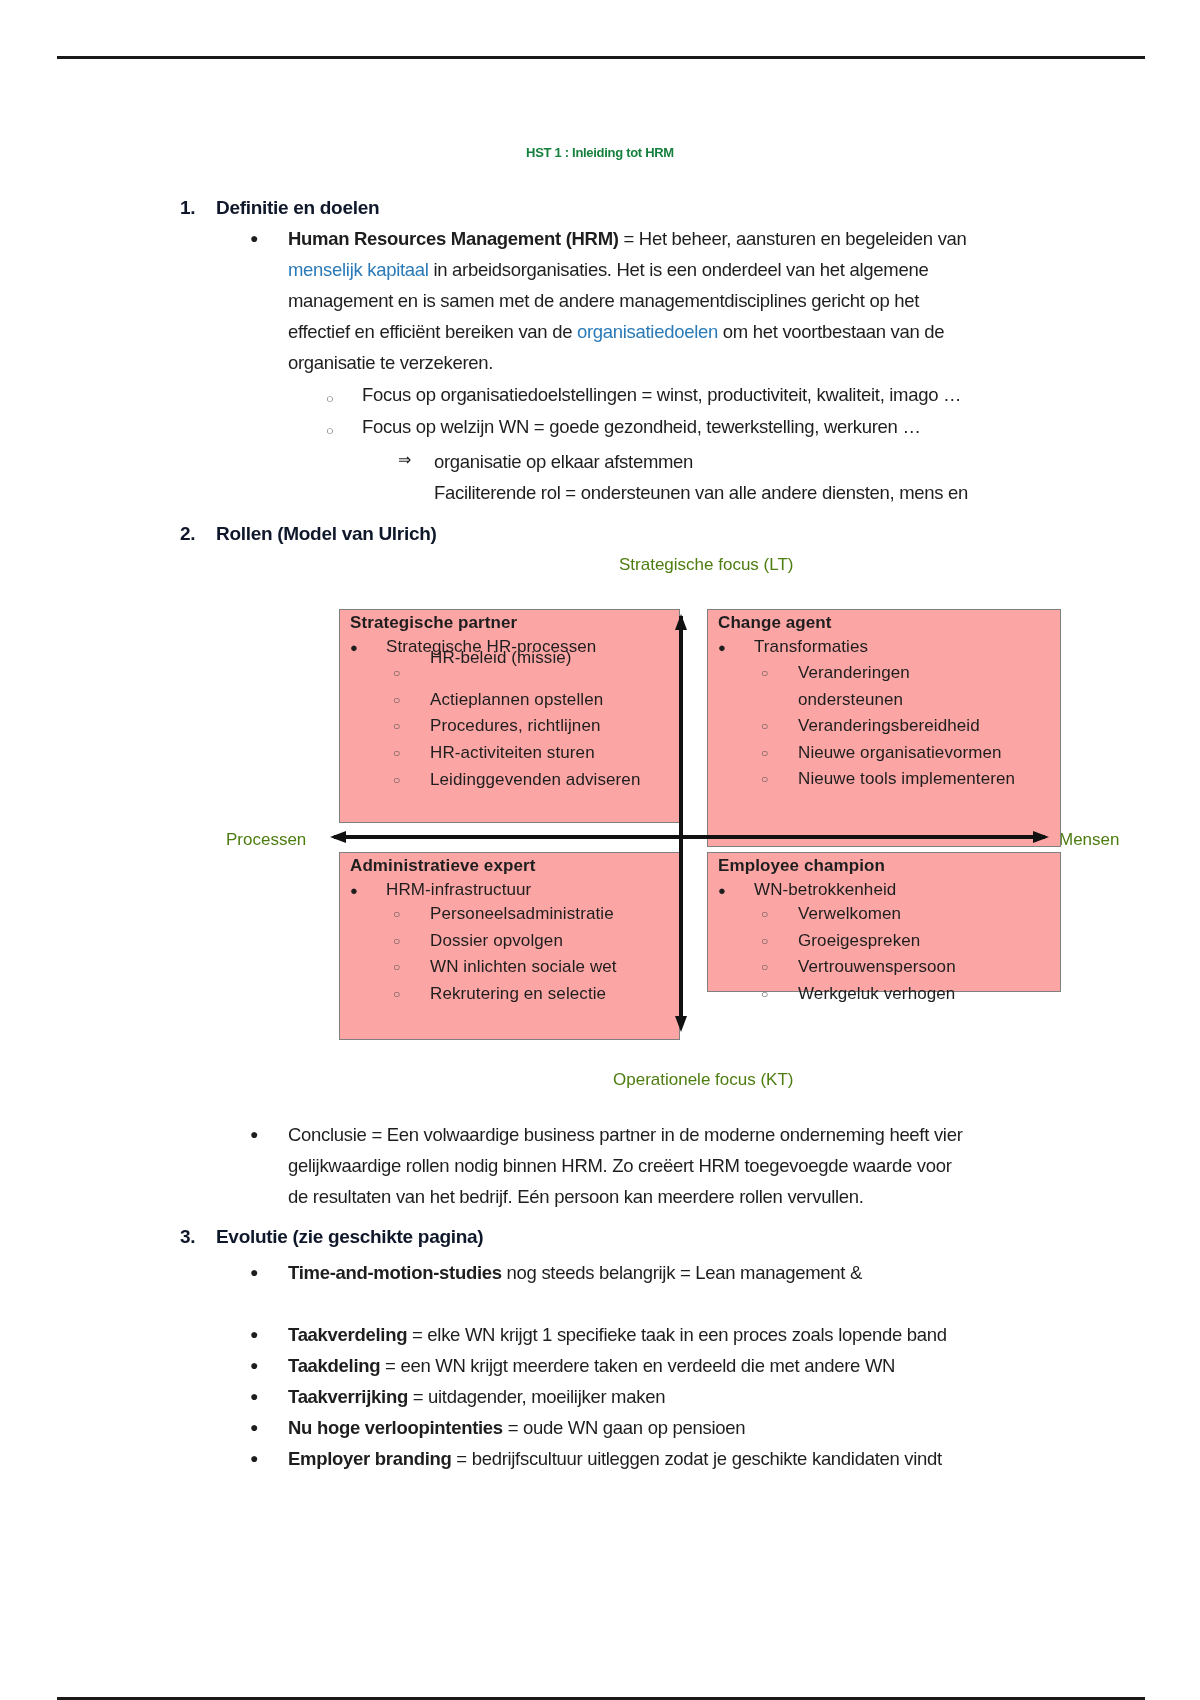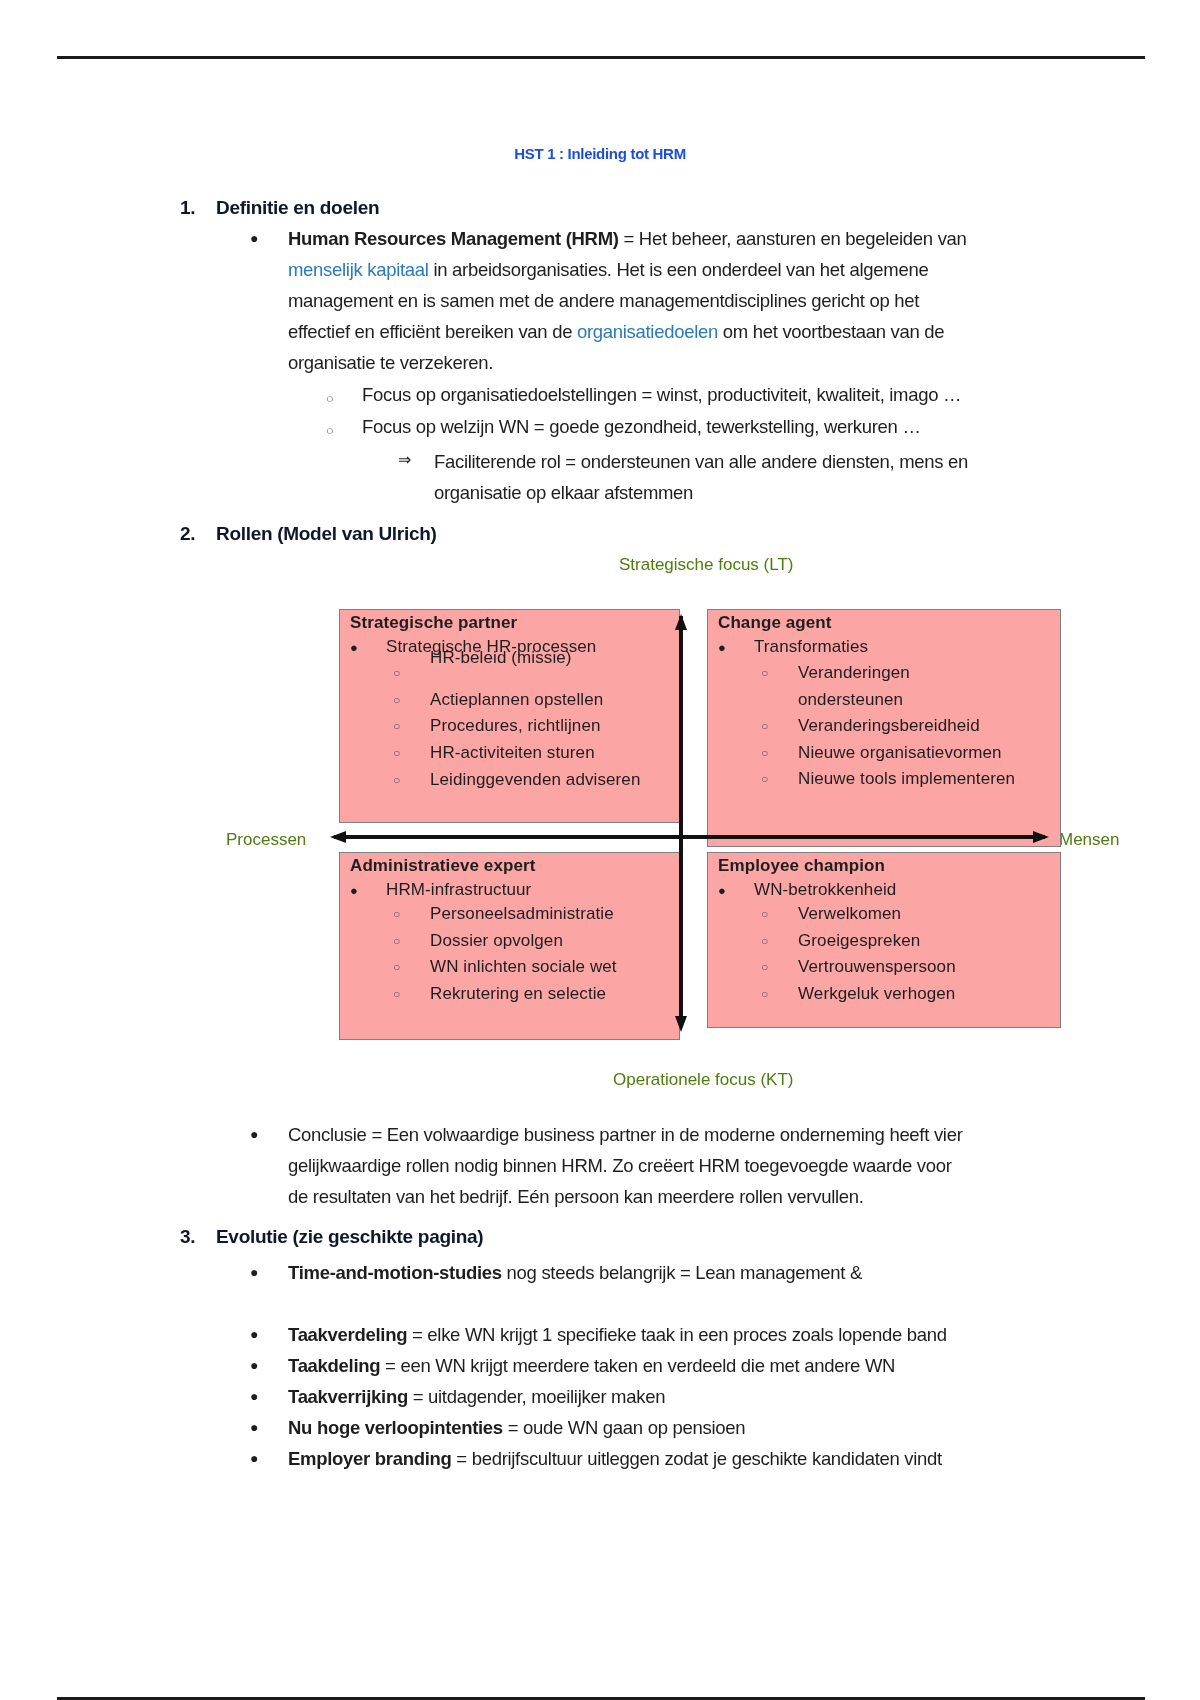--- a/index.html
+++ b/index.html
@@ -5,22 +5,22 @@
   html, body { margin: 0; padding: 0; }
   body {
     width: 1200px; height: 1700px; background: #ffffff; position: relative;
     font-family: "Liberation Sans", sans-serif; color: #1e1e1e; overflow: hidden;
   }
   .rule { position: absolute; left: 57px; width: 1088px; height: 3px; background: #1a1a1a; }
   .rule.top { top: 56px; }
   .rule.bottom { top: 1697px; }
   .abs { position: absolute; }
   .title {
-    top: 145px; left: 0; width: 1200px; text-align: center; color: #1d4ed8;
-    font-weight: bold; font-size: 15px; letter-spacing: -0.3px;
+    top: 145px; left: 0; width: 1200px; text-align: center; color: #15803d;
+    font-weight: bold; font-size: 13px; letter-spacing: -0.3px;
   }
   .h2 { color: #0f172a; font-weight: bold; font-size: 19px; letter-spacing: -0.3px; }
   .h2 .num { display: inline-block; width: 36px; }
   .para { font-size: 18.5px; line-height: 31px; letter-spacing: -0.3px; color: #1e1e1e; }
   .bullet { position: absolute; font-size: 14px; }
   .link { color: #2a7ab8; }
   b { font-weight: bold; }
   .sub { font-size: 18.5px; letter-spacing: -0.3px; }
   .circle { position: absolute; font-size: 13px; color: #555; }
   .box {
@@ -54,22 +54,22 @@
   <div>organisatie te verzekeren.</div>
 </div>
 
 <span class="circle" style="top:391px; left:326px;">○</span>
 <div class="abs sub" style="top:384px; left:362px;">Focus op organisatiedoelstellingen = winst, productiviteit, kwaliteit, imago …</div>
 <span class="circle" style="top:423px; left:326px;">○</span>
 <div class="abs sub" style="top:416px; left:362px;">Focus op welzijn WN = goede gezondheid, tewerkstelling, werkuren …</div>
 
 <span class="abs" style="top:450px; left:398px; font-size:16px;">⇒</span>
 <div class="abs para" style="top:446px; left:434px; width:680px;">
+  <div>organisatie op elkaar afstemmen</div>
   <div>Faciliterende rol = ondersteunen van alle andere diensten, mens en</div>
-  <div>organisatie op elkaar afstemmen</div>
 </div>
 
 <div class="abs h2" style="top:523px; left:180px;">
   <span class="num">2.</span><span>Rollen (Model van Ulrich)</span>
 </div>
 
 <div class="abs axislabel" style="top:555px; left:619px;">Strategische focus (LT)</div>
 <div class="abs axislabel" style="top:830px; left:226px;">Processen</div>
 <div class="abs axislabel" style="top:830px; left:1059px;">Mensen</div>
 <div class="abs axislabel" style="top:1070px; left:613px;">Operationele focus (KT)</div>
@@ -112,21 +112,21 @@
   <span class="l2b" style="top:54px;">○</span>
   <div class="l2" style="top:51px;">Personeelsadministratie</div>
   <span class="l2b" style="top:81px;">○</span>
   <div class="l2" style="top:78px;">Dossier opvolgen</div>
   <span class="l2b" style="top:107px;">○</span>
   <div class="l2" style="top:104px;">WN inlichten sociale wet</div>
   <span class="l2b" style="top:134px;">○</span>
   <div class="l2" style="top:131px;">Rekrutering en selectie</div>
 </div>
 
-<div class="box" style="top:852px; left:695px; width:354px; height:176px;">
+<div class="box" style="top:852px; left:695px; width:354px; height:140px;">
   <div class="bt">Employee champion</div>
   <span class="l1b" style="top:30px;">●</span>
   <div class="l1" style="top:27px;">WN-betrokkenheid</div>
   <span class="l2b" style="top:54px;">○</span>
   <div class="l2" style="top:51px;">Verwelkomen</div>
   <span class="l2b" style="top:81px;">○</span>
   <div class="l2" style="top:78px;">Groeigespreken</div>
   <span class="l2b" style="top:107px;">○</span>
   <div class="l2" style="top:104px;">Vertrouwenspersoon</div>
   <span class="l2b" style="top:134px;">○</span>

